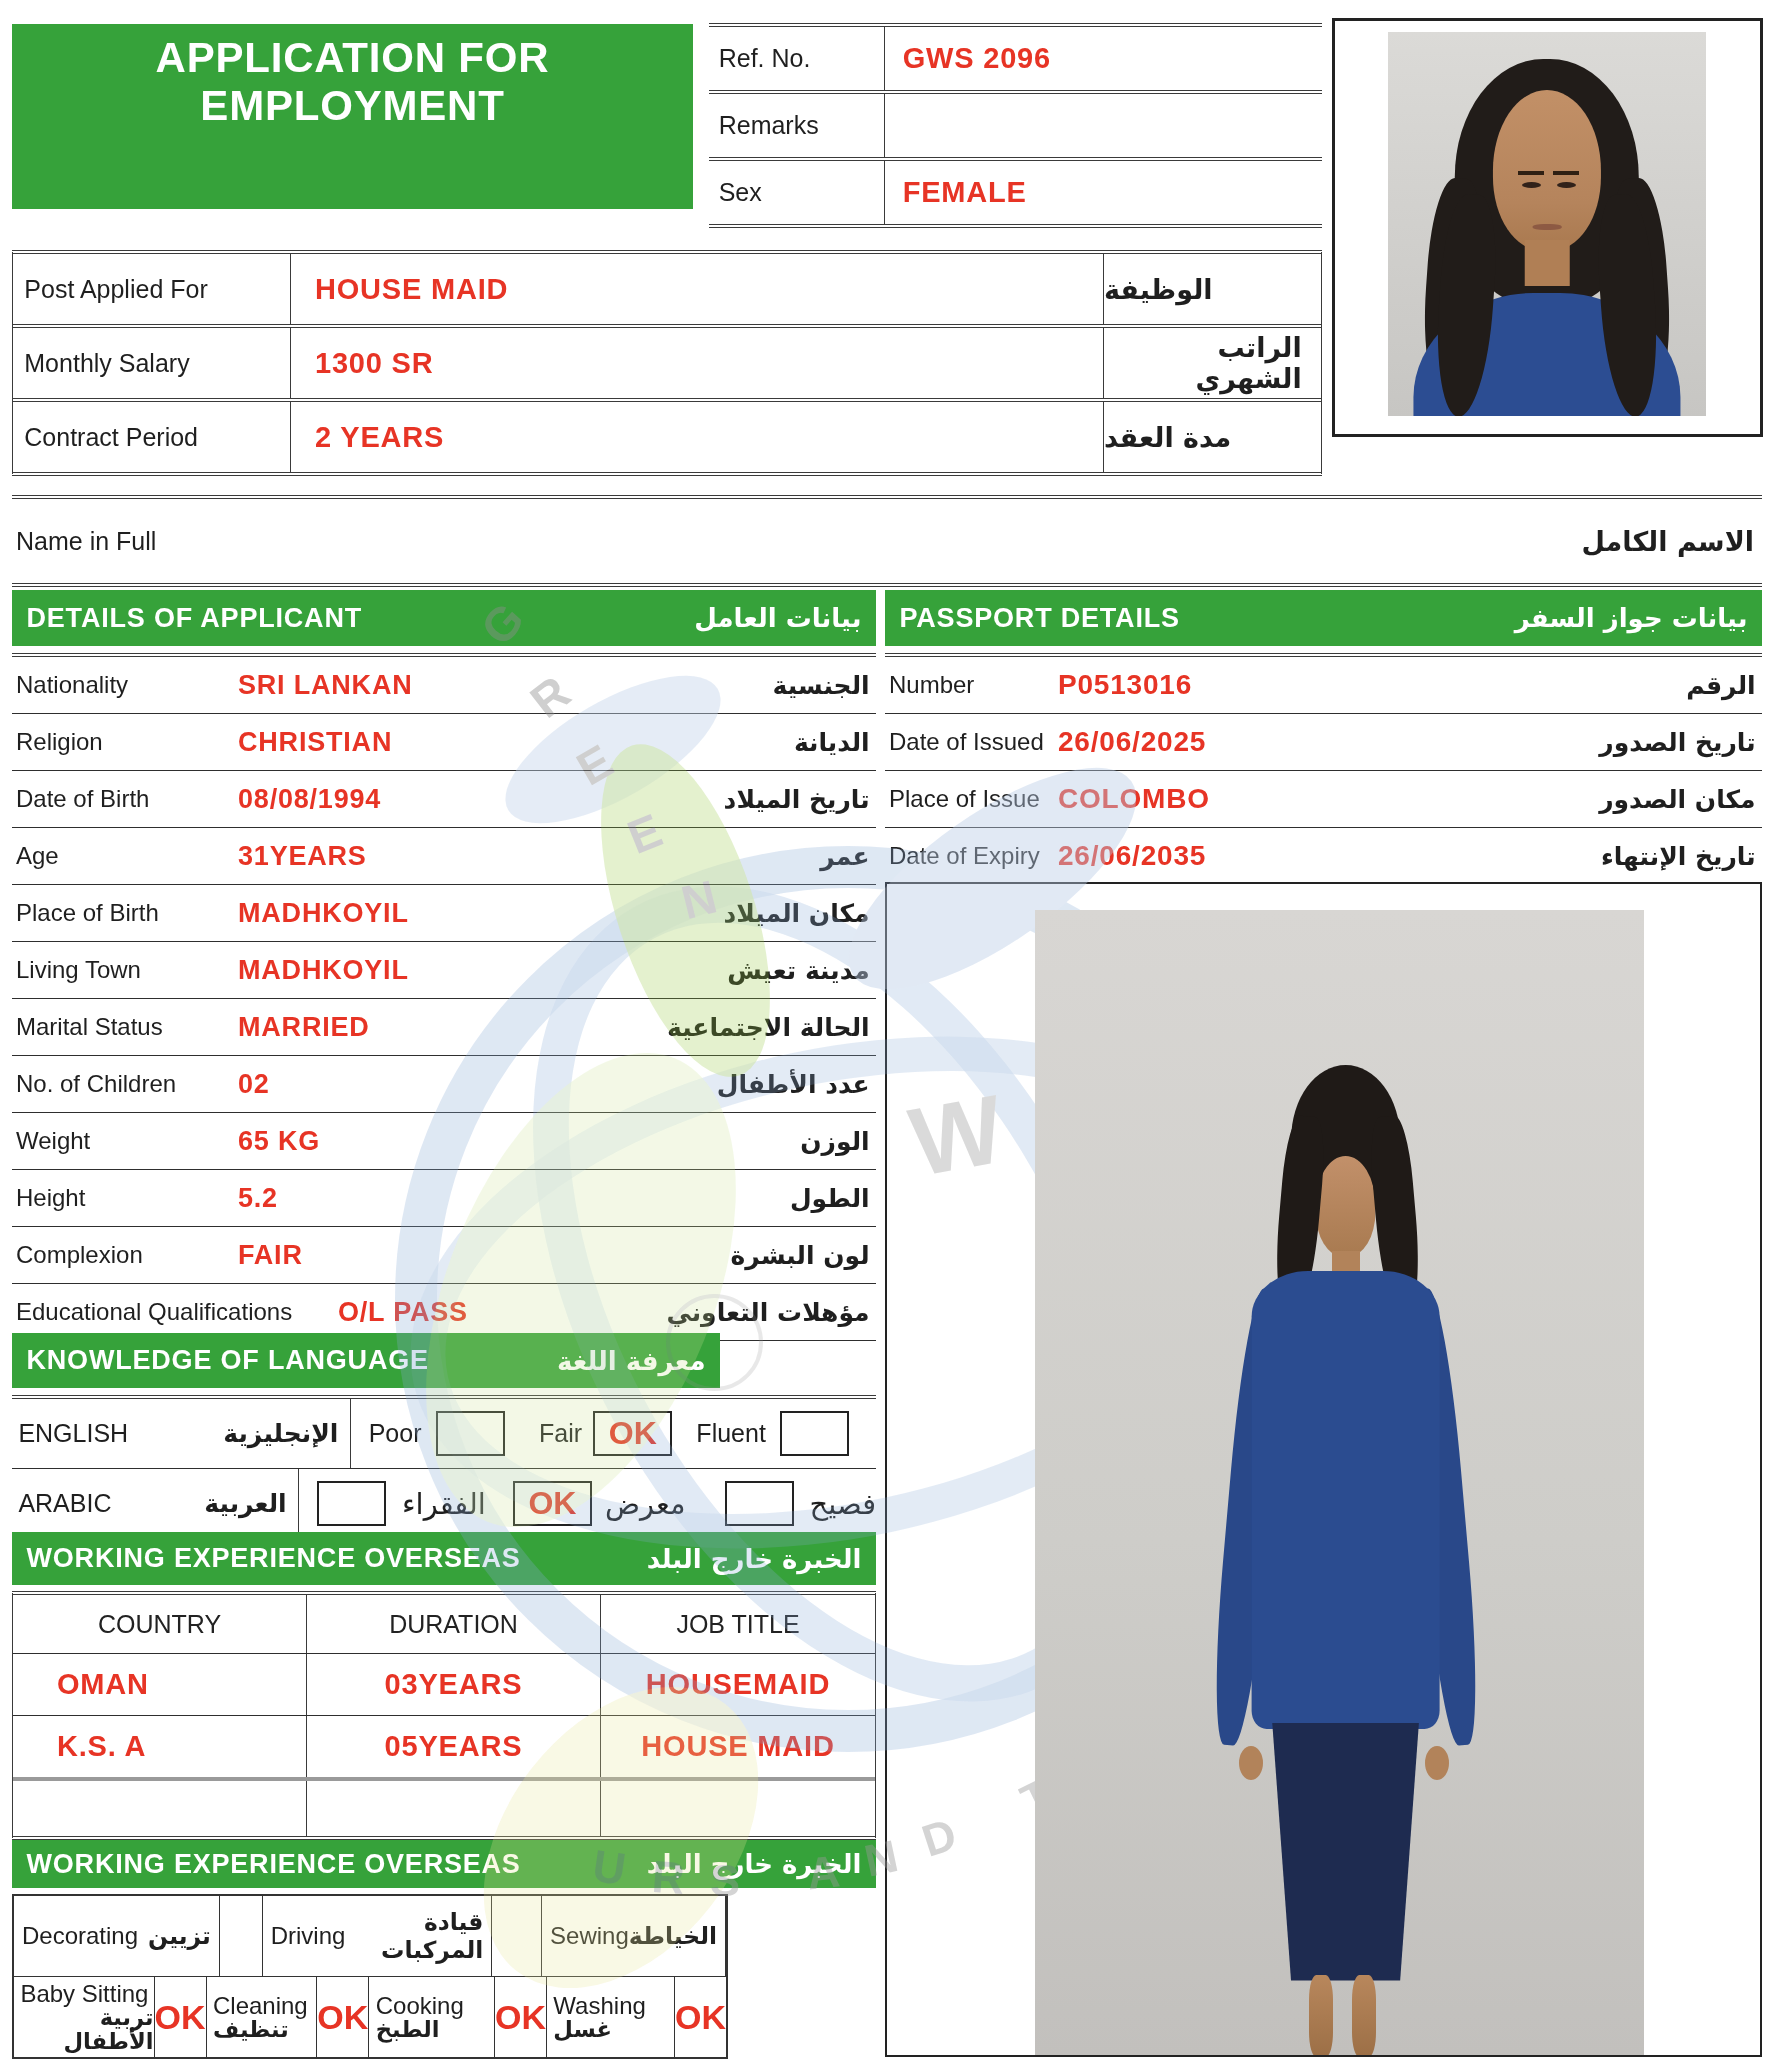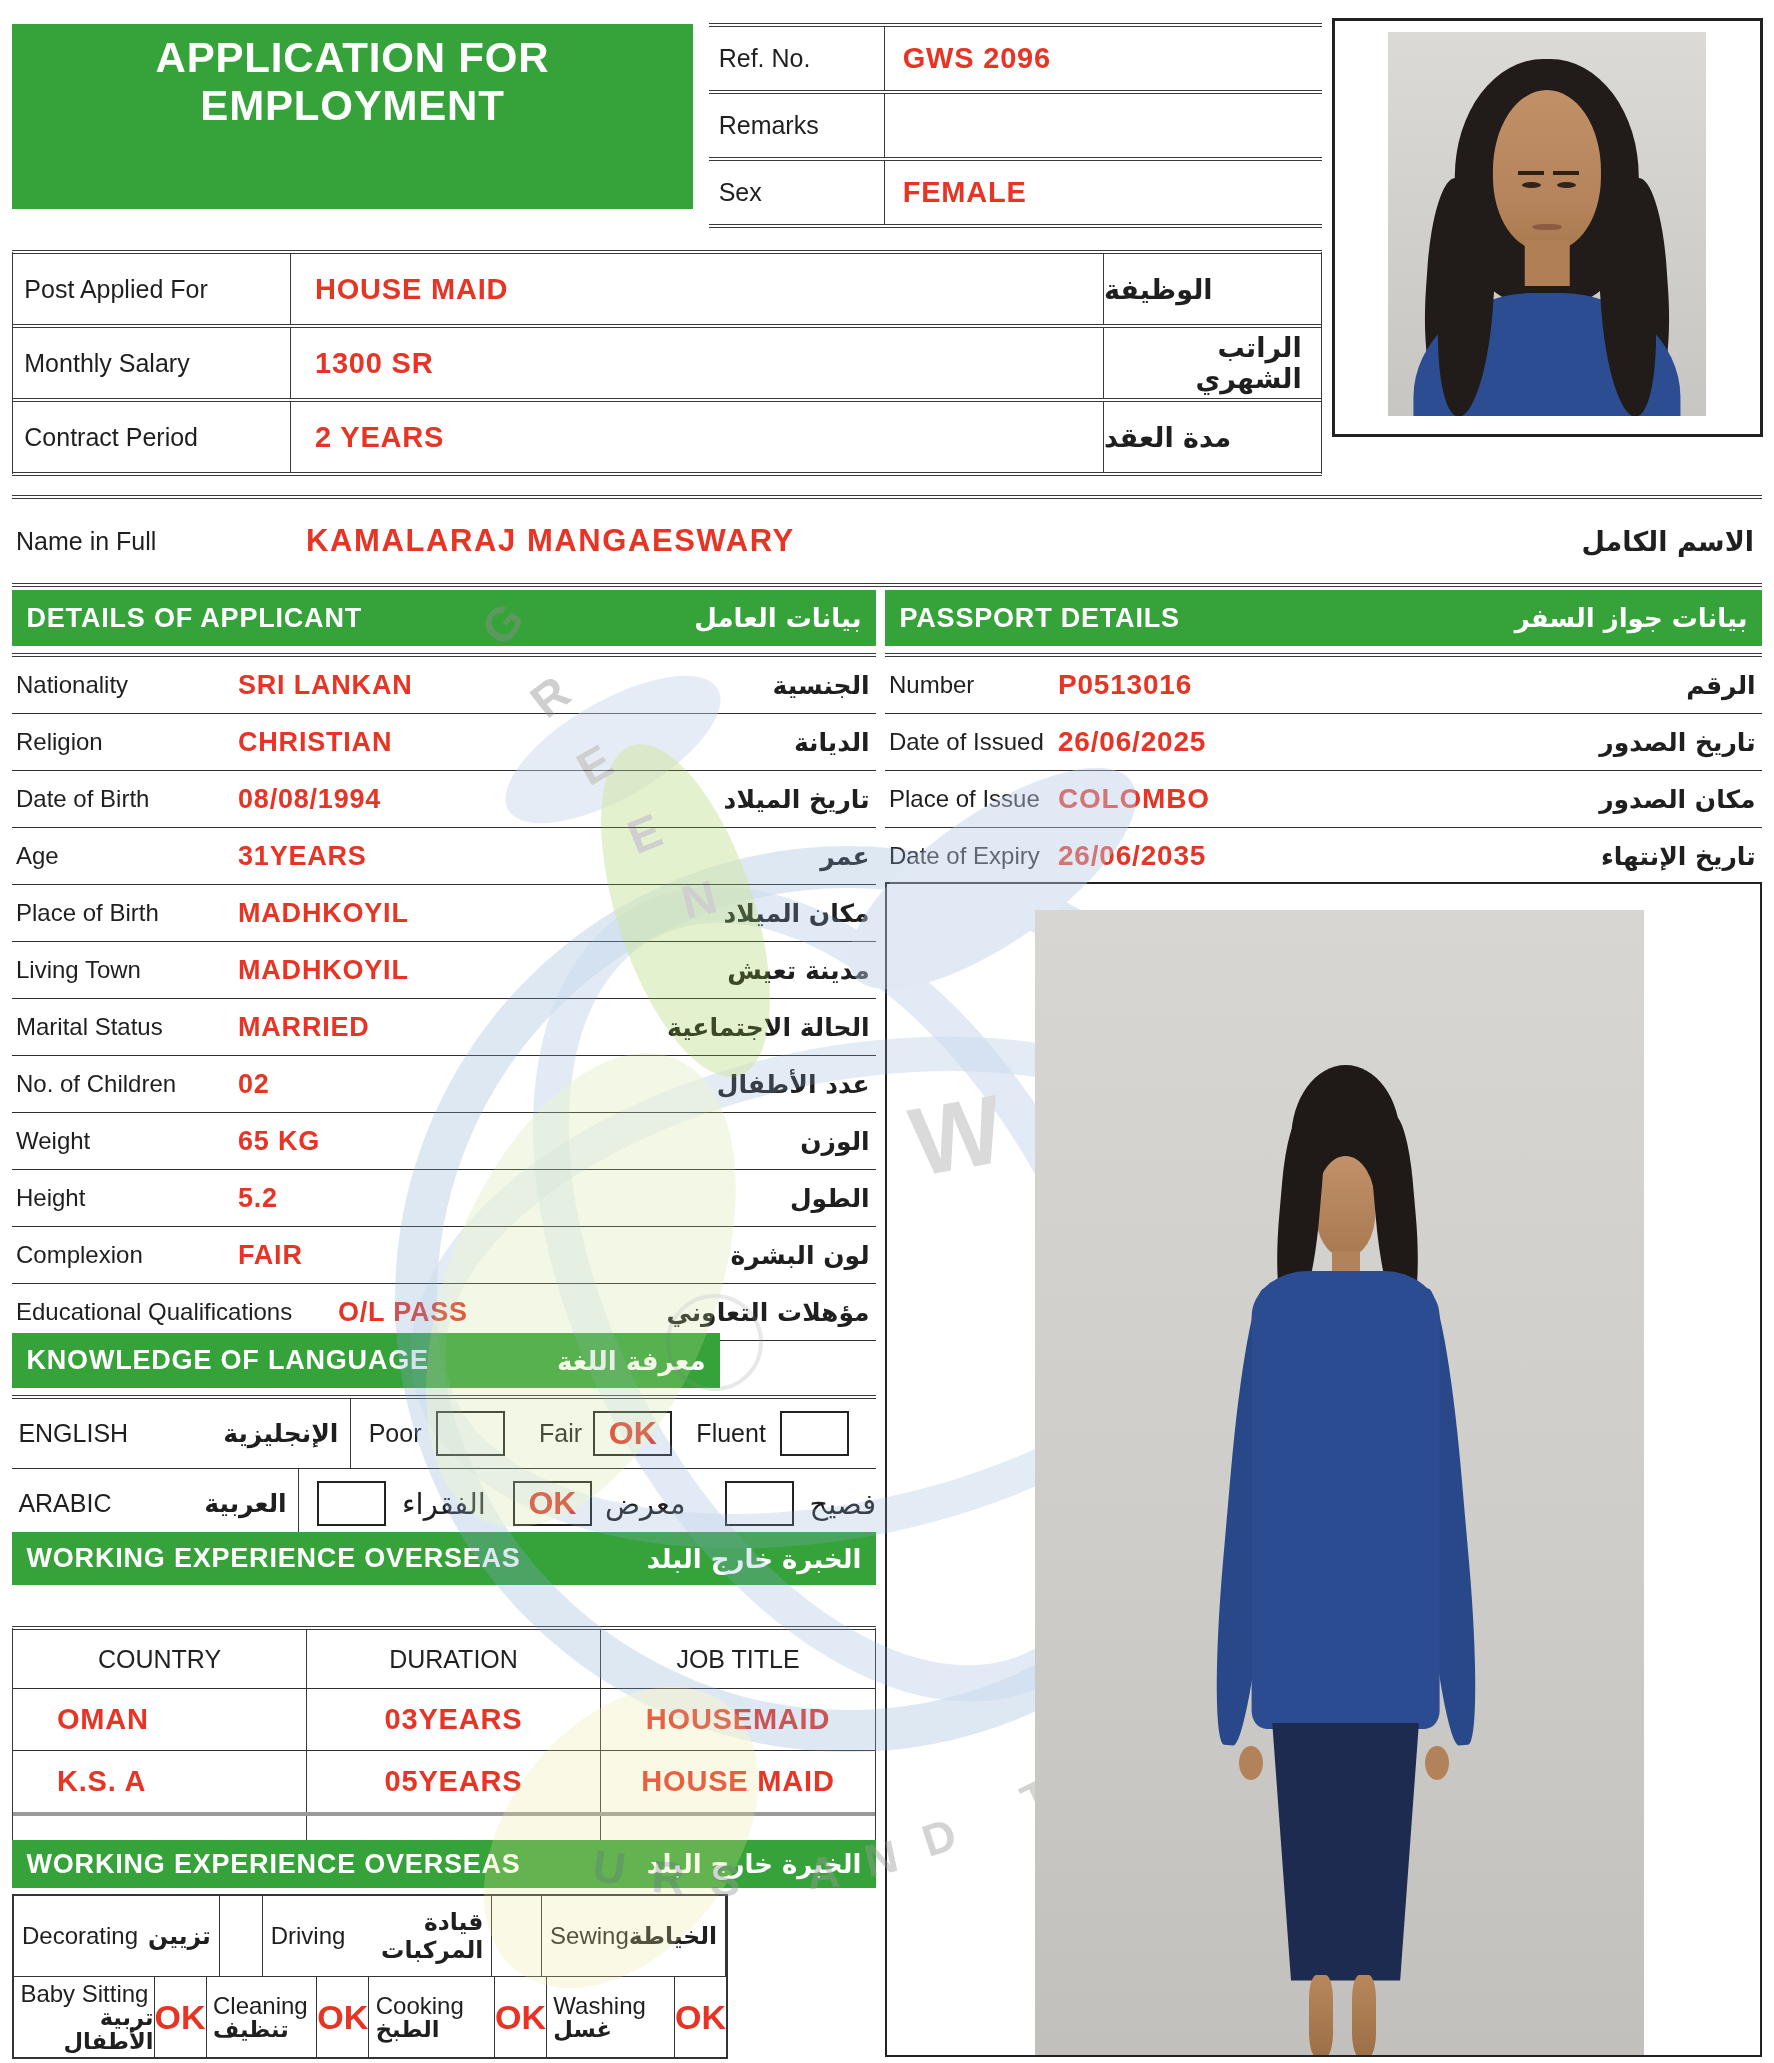--- a/index.html
+++ b/index.html
@@ -114,21 +114,21 @@
   .llabel .en{font-size:25px;}
   .llabel .ar{font-size:25px;font-weight:700;}
   .lopts{flex:1;display:flex;align-items:center;}
   .cb{width:69px;height:45px;border:2.4px solid #222;box-sizing:border-box;}
   .okbox{width:79px;height:45px;border:2.4px solid #222;box-sizing:border-box;display:flex;
     align-items:center;justify-content:center;font-size:32px;}
   .opt-en{font-size:25px;}
   .opt-ar{font-size:29px;font-weight:400;}
 
   
-  .exptable{left:12px;top:1591px;width:864px;border:1.6px solid #3a3a3a;border-top:4.8px double #3a3a3a;border-bottom:4.8px double #3a3a3a;margin-top:35px;}
+  .exptable{left:12px;top:1591px;width:864px;border:1.6px solid #3a3a3a;border-top:4.8px double #3a3a3a;border-bottom:4.8px double #3a3a3a;}
   .erow{display:flex;border-bottom:1.6px solid #2e2e2e;}
   .erow.hdr{height:58px;}
   .erow.r1{height:61px;}
   .erow.r2{height:61px;border-bottom:4px solid #9a9a9a;}
   .erow.r3{height:55px;border-bottom:none;}
   .ecell{box-sizing:border-box;display:flex;align-items:center;}
   .ec1{width:294px;border-right:1.6px solid #3a3a3a;}
   .ec2{width:294px;border-right:1.6px solid #3a3a3a;justify-content:center;}
   .ec3{flex:1;justify-content:center;}
   .erow.hdr .ecell{justify-content:center;font-size:25px;color:#222;}
@@ -210,21 +210,20 @@
   </div>
   <div class="prow">
     <div class="pcell plabel">Contract Period</div>
     <div class="pcell pval red">2 YEARS</div>
     <div class="pcell par ar">مدة العقد</div>
   </div>
 </div>
 
 <div class="abs namerow">
   <div class="nlabel">Name in Full</div>
-  <div class="nval red">KAMALARAJ MANGAESWARY</div>
   <div class="nar ar">الاسم الكامل</div>
 </div>
 
 <div class="abs bar detailsbar">
   <span class="bar-en">DETAILS OF APPLICANT</span>
   <span class="bar-ar ar">بيانات العامل</span>
 </div>
 <div class="abs bar passportbar">
   <span class="bar-en">PASSPORT DETAILS</span>
   <span class="bar-ar ar">بيانات جواز السفر</span>

